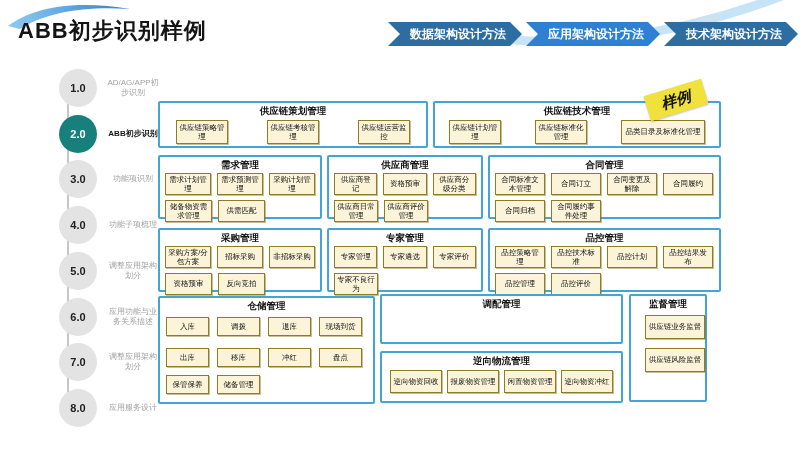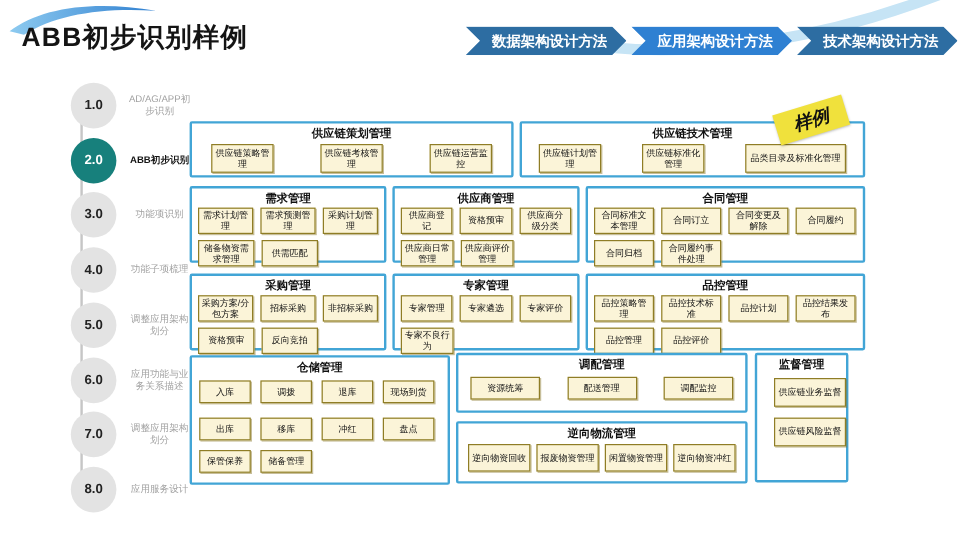--- a/index.html
+++ b/index.html
@@ -250,25 +250,20 @@
       <div class="box">盘点</div>
     </div>
     <div class="grow r3">
       <div class="box">保管保养</div>
       <div class="box">储备管理</div>
     </div>
   </div>
 
   <div class="group g9">
     <div class="gtitle">调配管理</div>
-    <div class="grow">
-      <div class="box">资源统筹</div>
-      <div class="box">配送管理</div>
-      <div class="box">调配监控</div>
-    </div>
   </div>
 
   <div class="group g10">
     <div class="gtitle">逆向物流管理</div>
     <div class="grow">
       <div class="box">逆向物资回收</div>
       <div class="box">报废物资管理</div>
       <div class="box">闲置物资管理</div>
       <div class="box">逆向物资冲红</div>
     </div>

